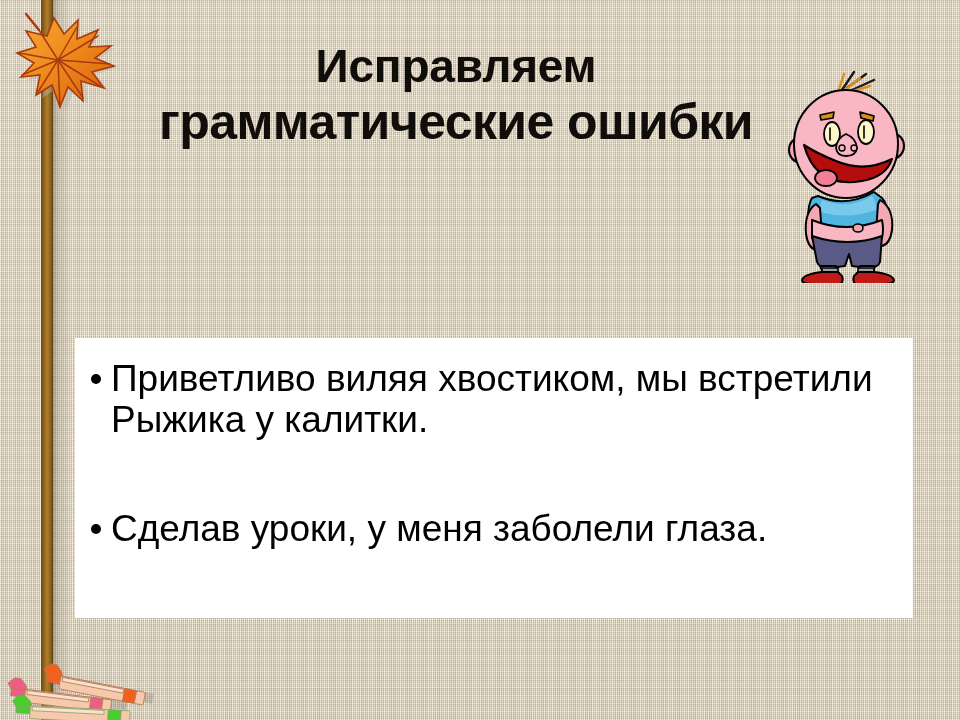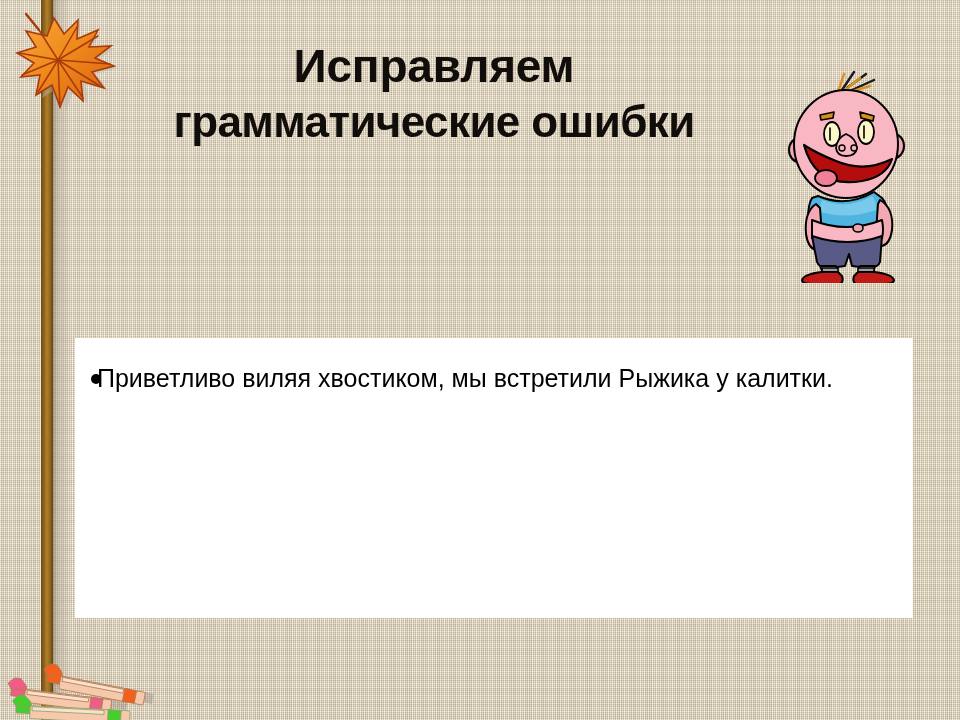--- a/index.html
+++ b/index.html
@@ -74,60 +74,60 @@
       #6d4b16 0%,
       #8a5f1c 22%,
       #b07f2a 50%,
       #8d6420 78%,
       #5d4012 100%);
   }
 
   
   #title {
     position: absolute;
-    left: 34px;
+    left: 56px;
     top: 38px;
     width: 800px;
     text-align: center;
     font-family: "Liberation Sans", sans-serif;
     font-weight: bold;
     font-size: 46px;
     line-height: 56px;
     color: #100d0a;
     letter-spacing: -0.2px;
   }
   #title .tline {
     display: block;
     white-space: nowrap;
   }
   #title .tline.wide {
-    font-size: 44px;
+    font-size: 50px;
     letter-spacing: -0.6px;
   }
 
   
   #content-panel {
     position: absolute;
     left: 75px;
     top: 338px;
     width: 838px;
     height: 280px;
     background: #ffffff;
     box-shadow: 0 0 0 0 rgba(0,0,0,0);
   }
   .bullet-list {
     list-style: none;
     margin: 0;
     padding: 0;
   }
   .bullet-item {
     position: relative;
-    padding-left: 22px;
+    padding-left: 36px;
     font-family: "Liberation Sans", sans-serif;
-    font-size: 25px;
+    font-size: 37px;
     line-height: 41px;
     color: #000000;
   }
   .bullet-item::before {
     content: "";
     position: absolute;
     left: 16px;
     top: 16px;
     width: 10px;
     height: 10px;
@@ -260,20 +260,21 @@
       <path d="M76 200 l16 0 l0 8 l-16 0 Z" fill="#9aa0a6" stroke-width="1.6"></path>
 
       <path d="M40 204 q-18 2 -20 8 q0 4 10 4 l28 0 q4 -2 2 -8 l-4 -4 Z" fill="#c21a16" stroke-width="2"></path>
       <path d="M92 204 q18 2 20 8 q0 4 -10 4 l-28 0 q-4 -2 -2 -8 l4 -4 Z" fill="#c21a16" stroke-width="2"></path>
     </g>
   </svg>
 
   <div id="content-panel">
     <ul class="bullet-list">
       <li class="bullet-item b1">Приветливо виляя хвостиком, мы встретили Рыжика у калитки.</li>
+      <li class="bullet-item b2">Сделав уроки, у меня заболели глаза.</li>
     </ul>
   </div>
 
   <svg id="crayons" viewBox="0 0 180 86">
 
     <g opacity="0.28" fill="#7d7468">
       <path d="M52 40 L152 60 L150 70 L50 50 Z"></path>
       <path d="M36 58 L126 66 L124 76 L34 68 Z"></path>
     </g>
 

